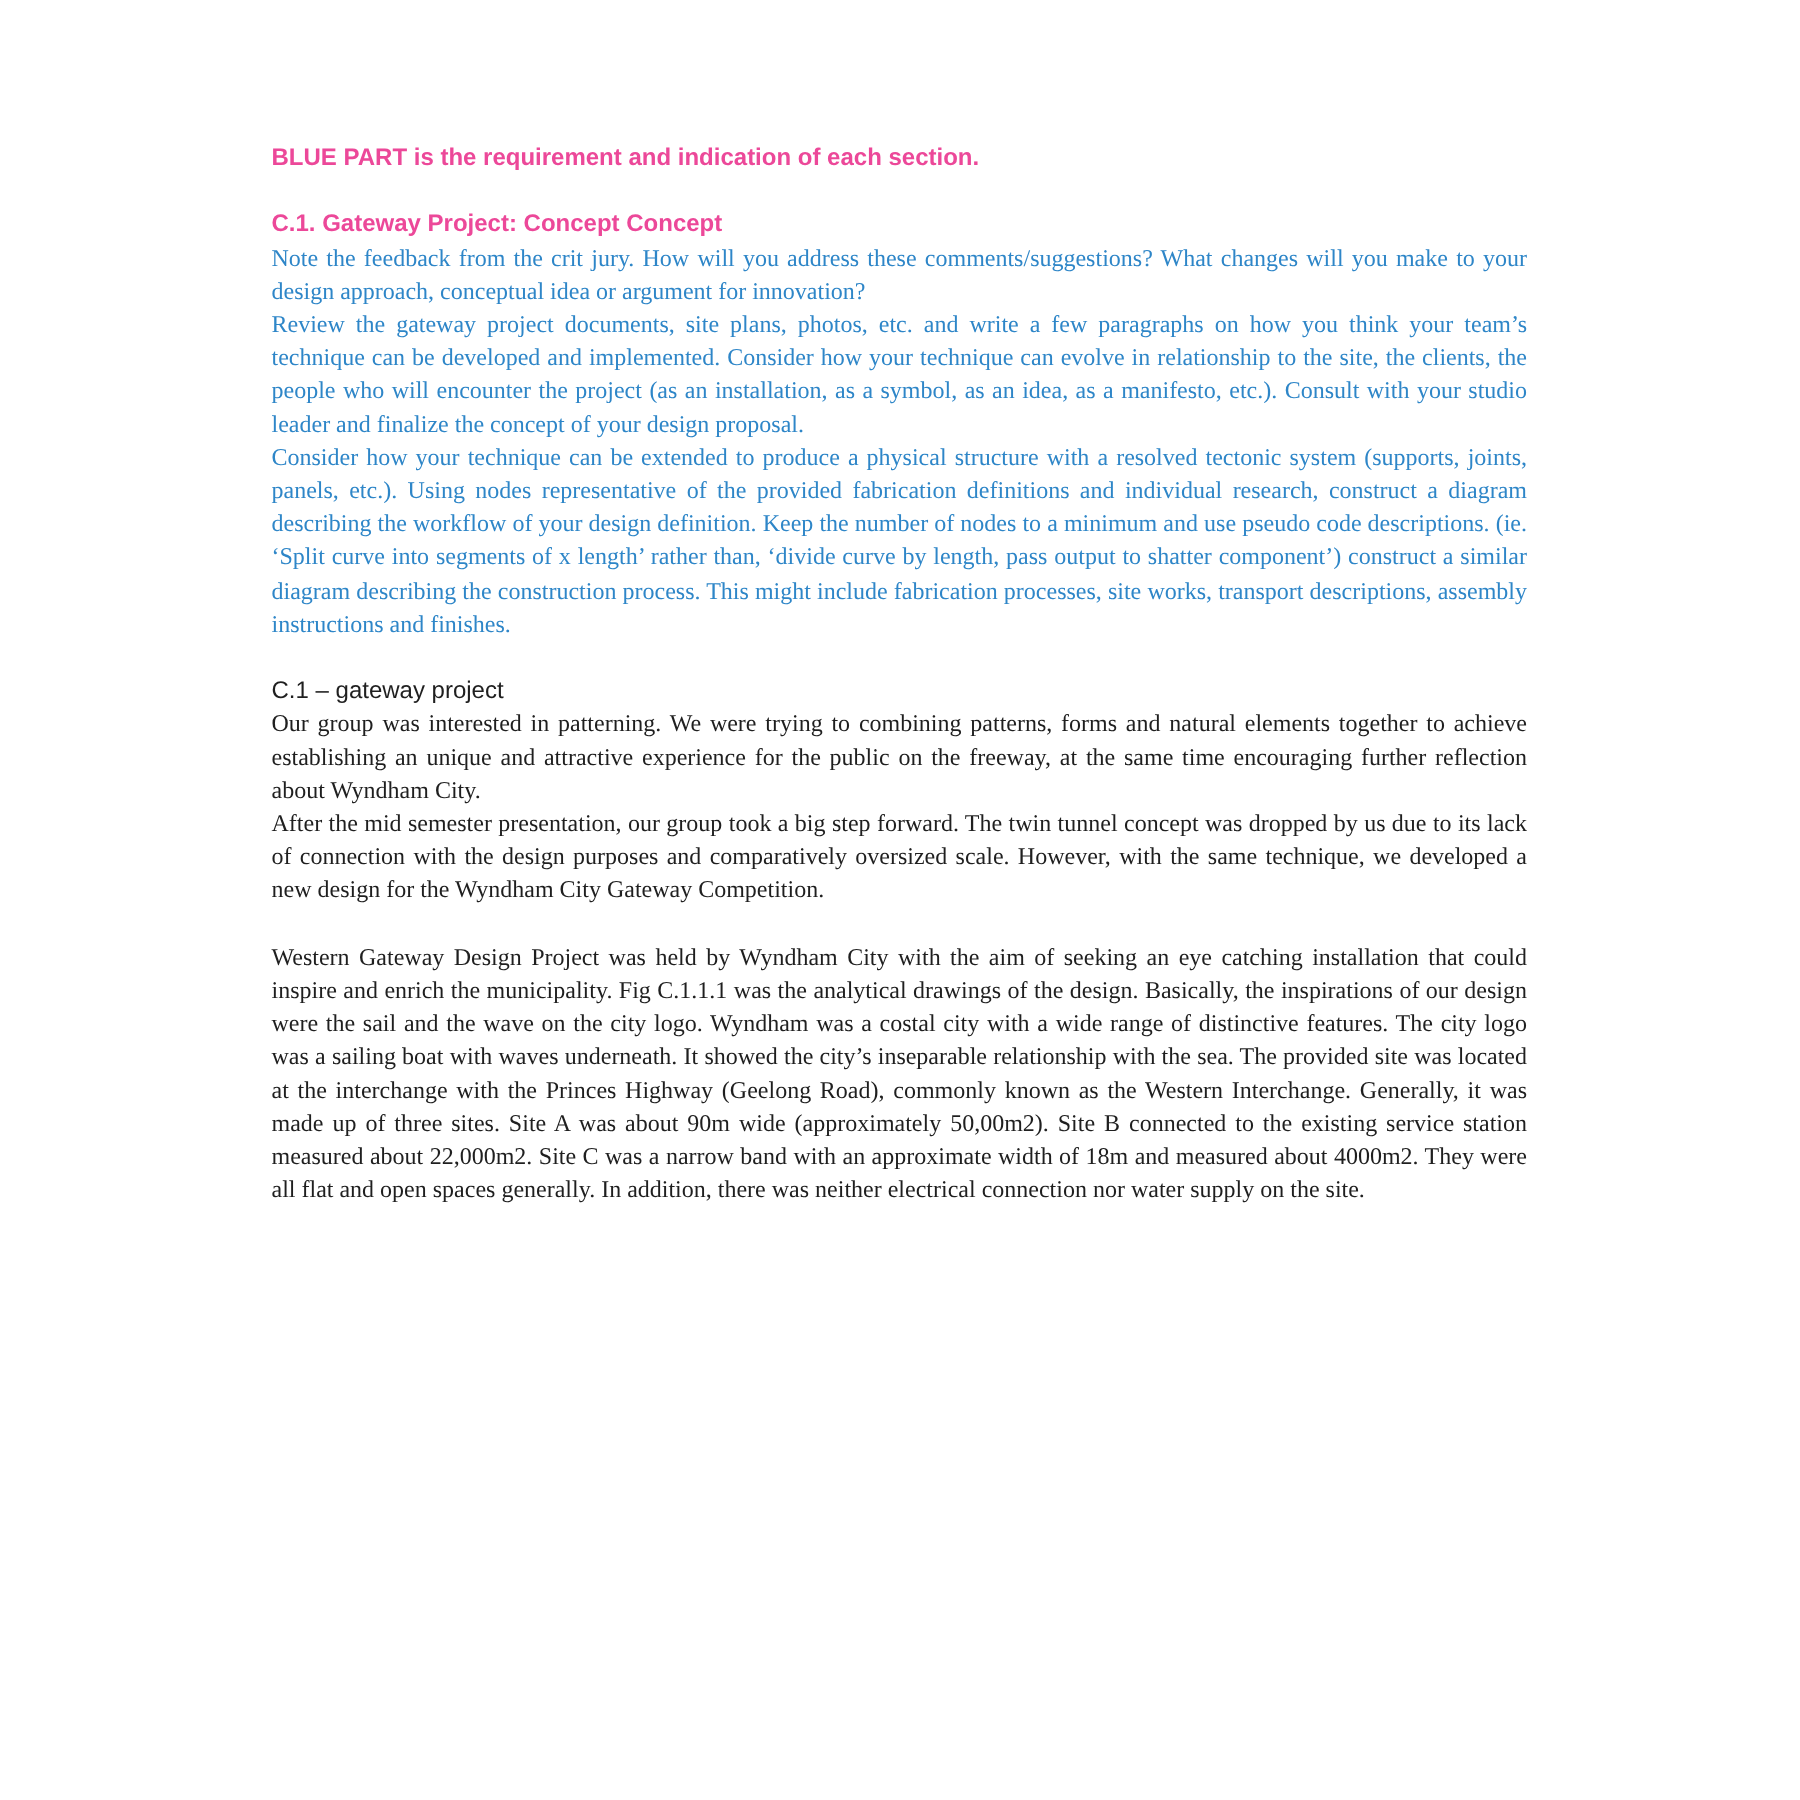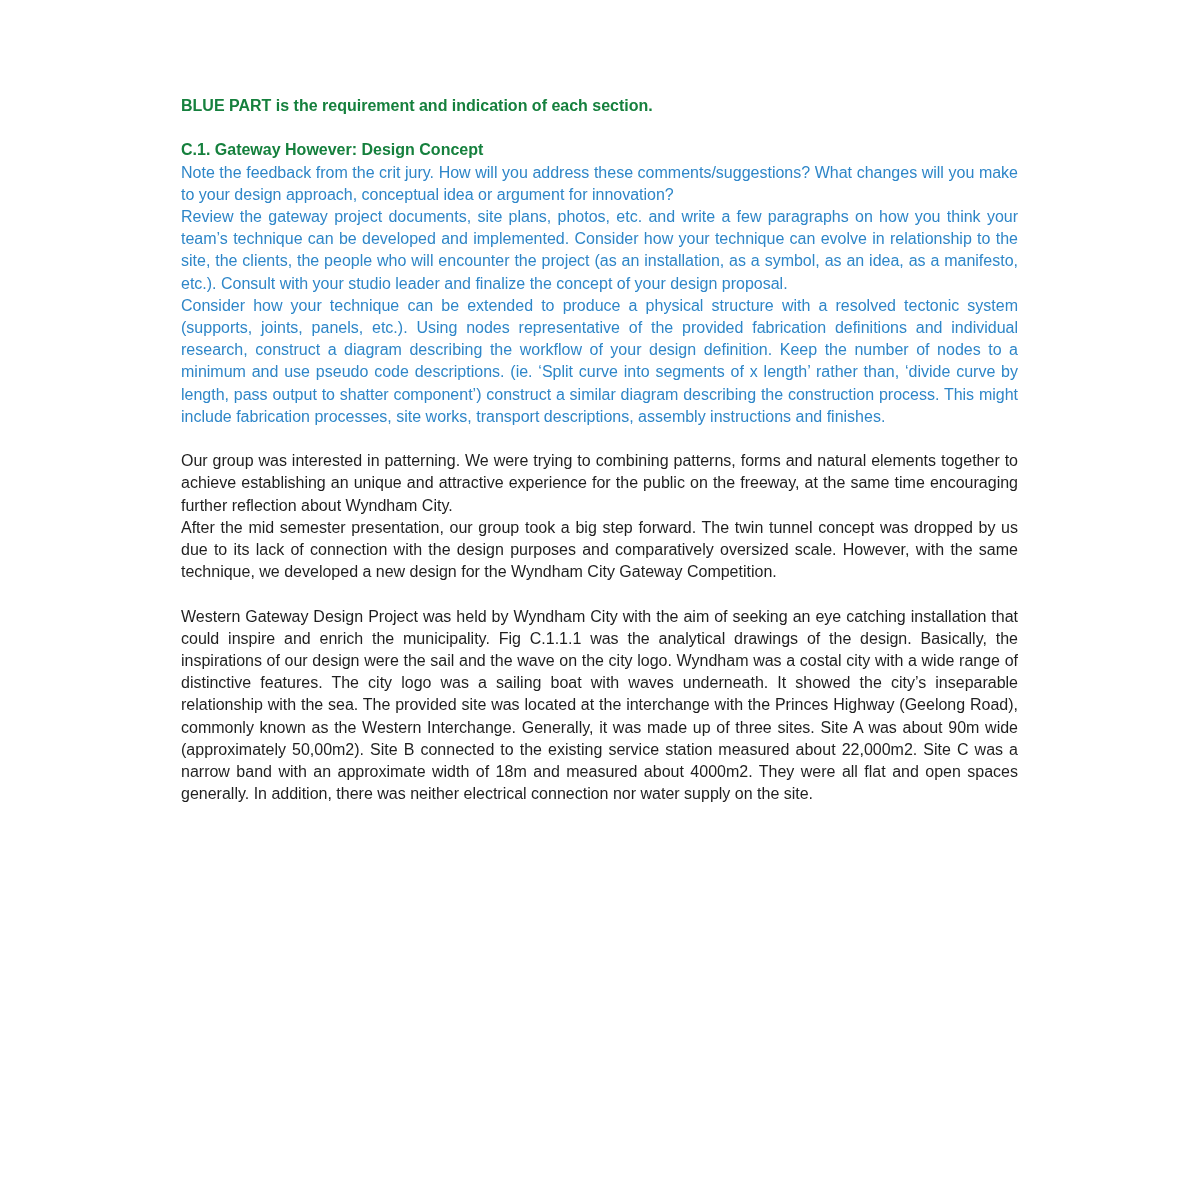--- a/index.html
+++ b/index.html
@@ -19,46 +19,48 @@
     top: 95px;
     width: 837px;
     color: #1f1f1f;
     font-size: 16px;
     line-height: 22.2px;
   }
   .doc p { margin: 0; }
   .just {
     text-align: justify;
     text-justify: inter-word;
+    font-family: Liberation Serif, serif;
   }
   .blue { color: #2e86c8; }
   .bold { font-weight: 700; }
-  .blue-bold { color: #15803d; font-weight: 700; }
+  .blue-bold { color: #ec4899; font-weight: 700; }
   .spacer { height: 22.2px; }
 </style>
 </head>
 <body>
 
 <div class="doc">
 
   <p class="blue-bold">BLUE PART is the requirement and indication of each section.</p>
 
 
   <div class="spacer"></div>
 
-  <p class="blue-bold">C.1. Gateway However: Design Concept</p>
+  <p class="blue-bold">C.1. Gateway Project: Concept Concept</p>
 
   <p class="blue just">Note the feedback from the crit jury. How will you address these comments/suggestions? What changes will you make to your design approach, conceptual idea or argument for innovation?</p>
 
   <p class="blue just">Review the gateway project documents, site plans, photos, etc. and write a few paragraphs on how you think your team’s technique can be developed and implemented. Consider how your technique can evolve in relationship to the site, the clients, the people who will encounter the project (as an installation, as a symbol, as an idea, as a manifesto, etc.). Consult with your studio leader and finalize the concept of your design proposal.</p>
 
   <p class="blue just">Consider how your technique can be extended to produce a physical structure with a resolved tectonic system (supports, joints, panels, etc.). Using nodes representative of the provided fabrication definitions and individual research, construct a diagram describing the workflow of your design definition. Keep the number of nodes to a minimum and use pseudo code descriptions. (ie. ‘Split curve into segments of x length’ rather than, ‘divide curve by length, pass output to shatter component’) construct a similar diagram describing the construction process. This might include fabrication processes, site works, transport descriptions, assembly instructions and finishes.</p>
 
   <div class="spacer"></div>
 
+  <p>C.1 – gateway project</p>
 
   <p class="just">Our group was interested in patterning. We were trying to combining patterns, forms and natural elements together to achieve establishing an unique and attractive experience for the public on the freeway, at the same time encouraging further reflection about Wyndham City.</p>
 
   <p class="just">After the mid semester presentation, our group took a big step forward. The twin tunnel concept was dropped by us due to its lack of connection with the design purposes and comparatively oversized scale. However, with the same technique, we developed a new design for the Wyndham City Gateway Competition.</p>
 
   <div class="spacer"></div>
 
   <p class="just">Western Gateway Design Project was held by Wyndham City with the aim of seeking an eye catching installation that could inspire and enrich the municipality. Fig C.1.1.1 was the analytical drawings of the design. Basically, the inspirations of our design were the sail and the wave on the city logo. Wyndham was a costal city with a wide range of distinctive features. The city logo was a sailing boat with waves underneath. It showed the city’s inseparable relationship with the sea. The provided site was located at the interchange with the Princes Highway (Geelong Road), commonly known as the Western Interchange. Generally, it was made up of three sites. Site A was about 90m wide (approximately 50,00m2). Site B connected to the existing service station measured about 22,000m2. Site C was a narrow band with an approximate width of 18m and measured about 4000m2. They were all flat and open spaces generally. In addition, there was neither electrical connection nor water supply on the site.</p>
 
   <div class="spacer"></div>

